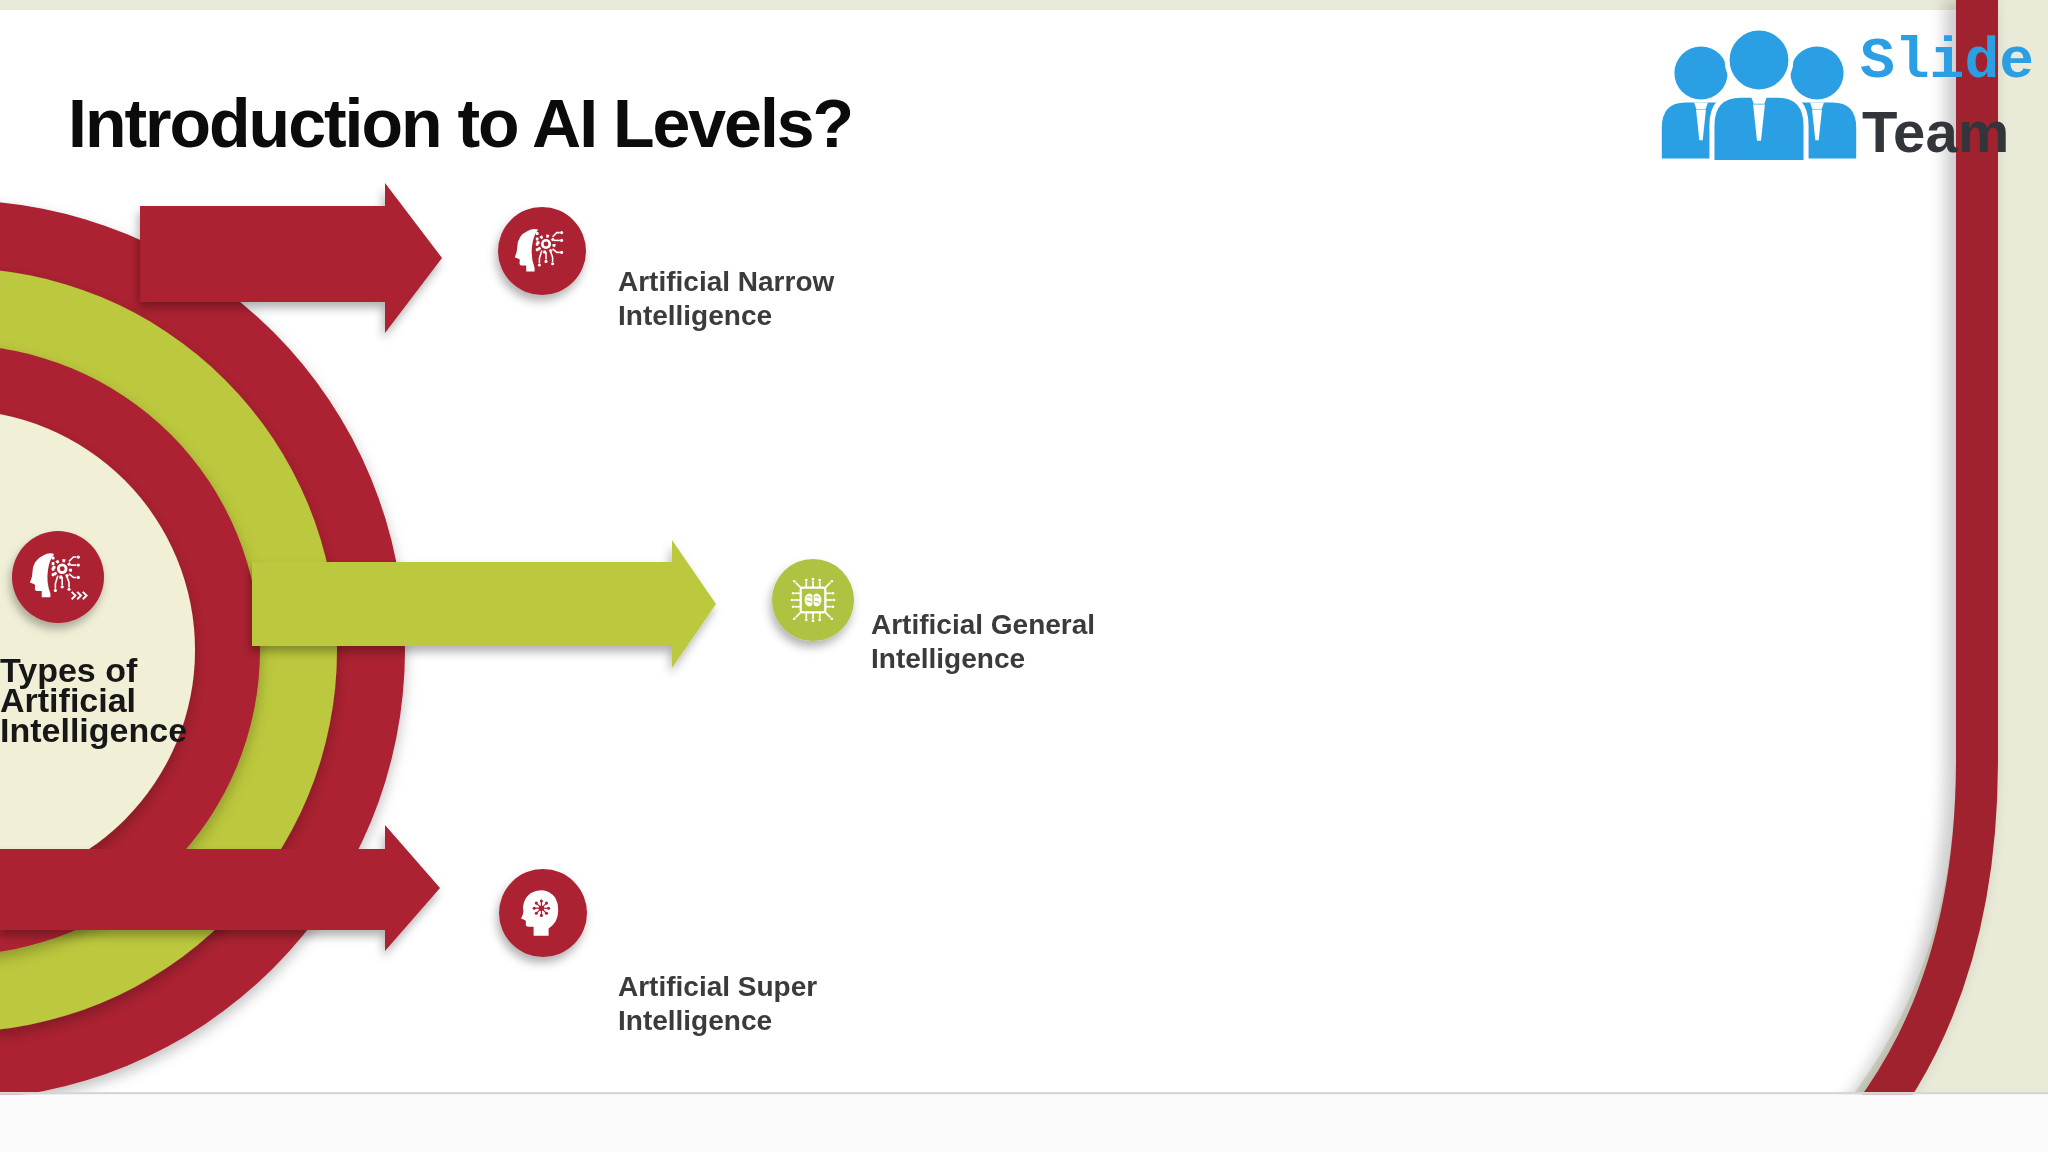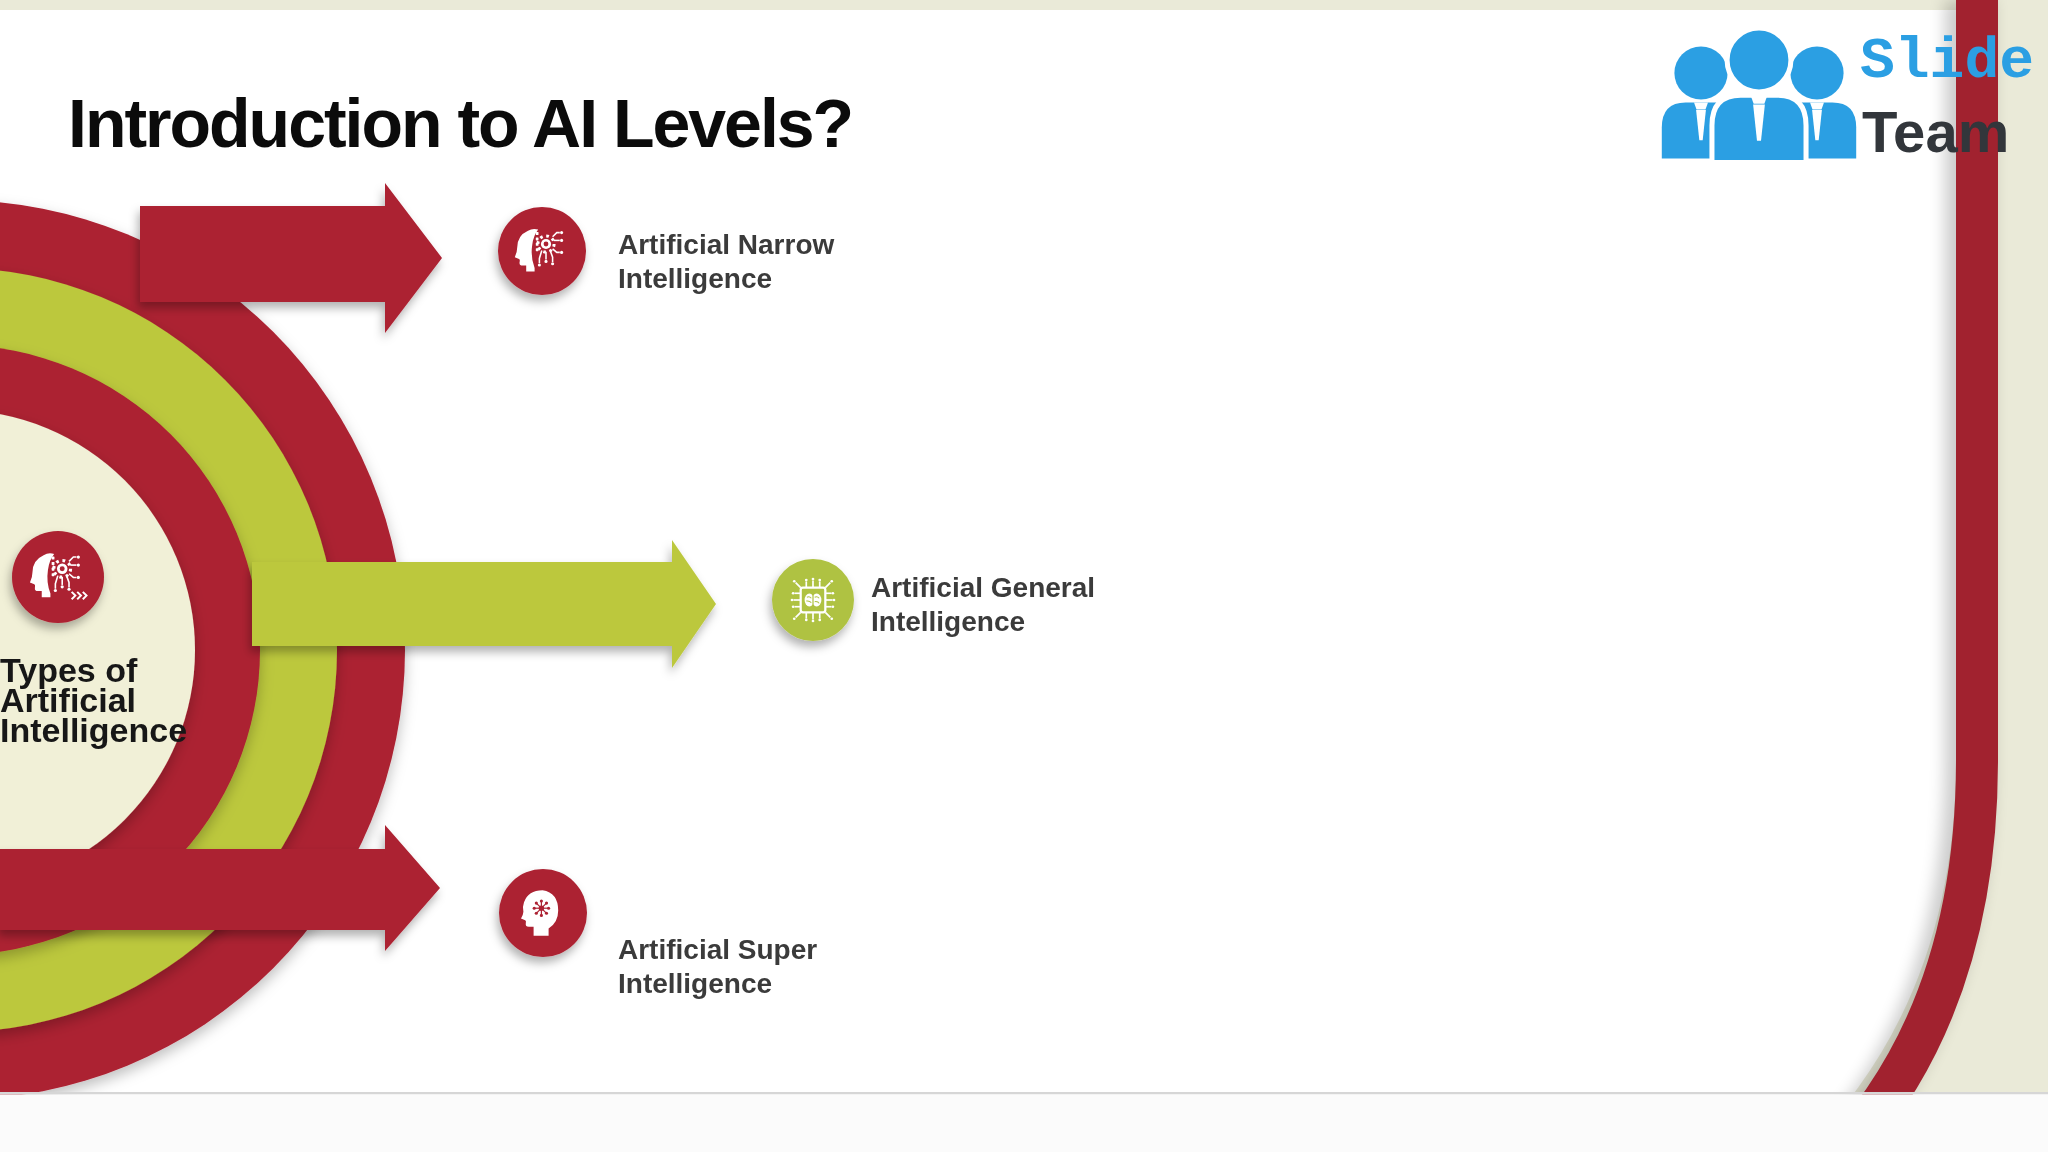--- a/index.html
+++ b/index.html
@@ -16,21 +16,21 @@
     color:var(--title-text);white-space:nowrap;
   }
   .hub-label{
     position:absolute;left:0;top:655px;width:190px;
     font-size:34px;line-height:30px;font-weight:bold;
     color:var(--hub-text);white-space:pre-line;
   }
   .item-label{
     position:absolute;
     font-size:28px;line-height:34px;font-weight:bold;
-    color:var(--label-text);white-space:pre-line;
+    color:var(--label-text);white-space:pre-line;margin-top:37px;
   }
   .item-label.ani{left:618px;top:228px;}
   .item-label.agi{left:871px;top:571px;}
   .item-label.asi{left:618px;top:933px;}
   .logo-word{position:absolute;font-weight:bold;font-size:58px;line-height:58px;white-space:nowrap;}
   .logo-word.w1{left:1860px;top:33px;color:var(--logo-blue);font-family:Liberation Mono, monospace;}
   .logo-word.w2{left:1862px;top:103px;color:var(--logo-dark);text-align:right;}
 </style>
 </head>
 <body>

